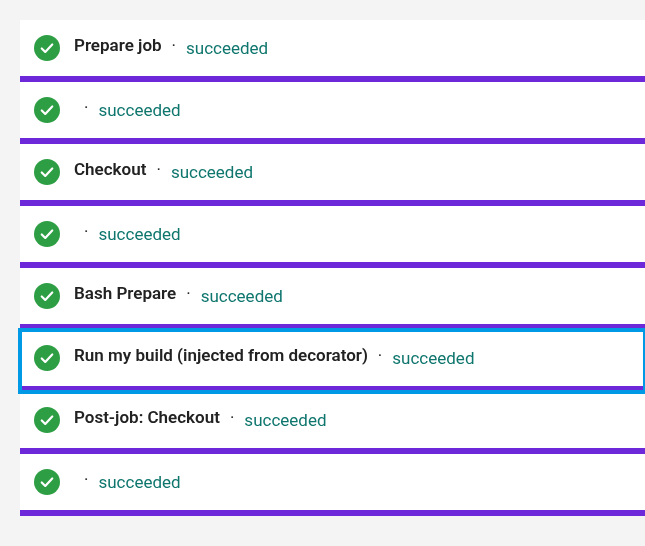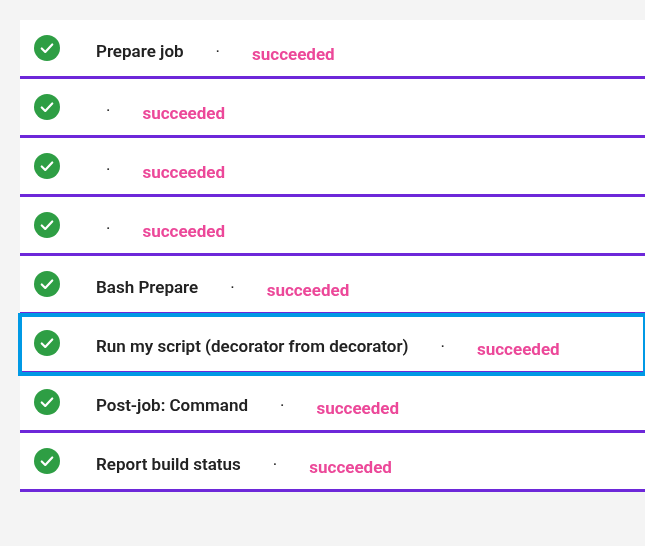--- a/index.html
+++ b/index.html
@@ -13,26 +13,25 @@
       width: 645px;
       height: 546px;
       padding: 20px 0 20px 20px;
       overflow: hidden;
     }
     .steps-list {
       background: #ffffff;
     }
     .step-row {
       display: flex;
-      align-items: flex-end;
+      align-items: flex-start;
       padding: 15px 14px;
-      border-bottom: 3px solid #6d28d9;
+      border-bottom: 6px solid #6d28d9;
       position: relative;
       cursor: pointer;
-      gap: 22px;
     }
     .step-row.highlighted {
       outline: 4px solid #0099e5;
       outline-offset: -2px;
       z-index: 1;
     }
     .icon-wrap {
       flex: 0 0 auto;
       width: 26px;
       height: 26px;
@@ -60,22 +59,22 @@
       color: #222222;
     }
     .separator {
       font-size: 17px;
       color: #222222;
       margin: 0 10px;
       font-weight: 400;
     }
     .step-status {
       font-size: 17px;
-      font-weight: 700;
-      color: #ec4899;
+      font-weight: 400;
+      color: #0f766e;
       position: relative;
       top: 3px;
     }
   </style>
 </head>
 <body>
 
 <div class="steps-list">
 
   <div class="step-row">
@@ -104,20 +103,21 @@
   </div>
 
   <div class="step-row">
     <div class="icon-wrap">
       <div class="check-circle">
         <svg viewBox="0 0 16 16" fill="none">
             <path d="M2 8.5L6 12.5L14 4" stroke="#ffffff" stroke-width="2.5" stroke-linecap="round" stroke-linejoin="round"></path>
           </svg>
       </div>
     </div>
+    <span class="step-label">Checkout</span>
     <span class="separator">·</span>
     <span class="step-status">succeeded</span>
   </div>
 
   <div class="step-row">
     <div class="icon-wrap">
       <div class="check-circle">
         <svg viewBox="0 0 16 16" fill="none">
             <path d="M2 8.5L6 12.5L14 4" stroke="#ffffff" stroke-width="2.5" stroke-linecap="round" stroke-linejoin="round"></path>
           </svg>
@@ -141,44 +141,43 @@
   </div>
 
   <div class="step-row highlighted">
     <div class="icon-wrap">
       <div class="check-circle">
         <svg viewBox="0 0 16 16" fill="none">
             <path d="M2 8.5L6 12.5L14 4" stroke="#ffffff" stroke-width="2.5" stroke-linecap="round" stroke-linejoin="round"></path>
           </svg>
       </div>
     </div>
-    <span class="step-label">Run my script (decorator from decorator)</span>
+    <span class="step-label">Run my build (injected from decorator)</span>
     <span class="separator">·</span>
     <span class="step-status">succeeded</span>
   </div>
 
   <div class="step-row">
     <div class="icon-wrap">
       <div class="check-circle">
         <svg viewBox="0 0 16 16" fill="none">
             <path d="M2 8.5L6 12.5L14 4" stroke="#ffffff" stroke-width="2.5" stroke-linecap="round" stroke-linejoin="round"></path>
           </svg>
       </div>
     </div>
-    <span class="step-label">Post-job: Command</span>
+    <span class="step-label">Post-job: Checkout</span>
     <span class="separator">·</span>
     <span class="step-status">succeeded</span>
   </div>
 
   <div class="step-row">
     <div class="icon-wrap">
       <div class="check-circle">
         <svg viewBox="0 0 16 16" fill="none">
             <path d="M2 8.5L6 12.5L14 4" stroke="#ffffff" stroke-width="2.5" stroke-linecap="round" stroke-linejoin="round"></path>
           </svg>
       </div>
     </div>
-    <span class="step-label">Report build status</span>
     <span class="separator">·</span>
     <span class="step-status">succeeded</span>
   </div>
 
 </div>
 
 </body></html>

